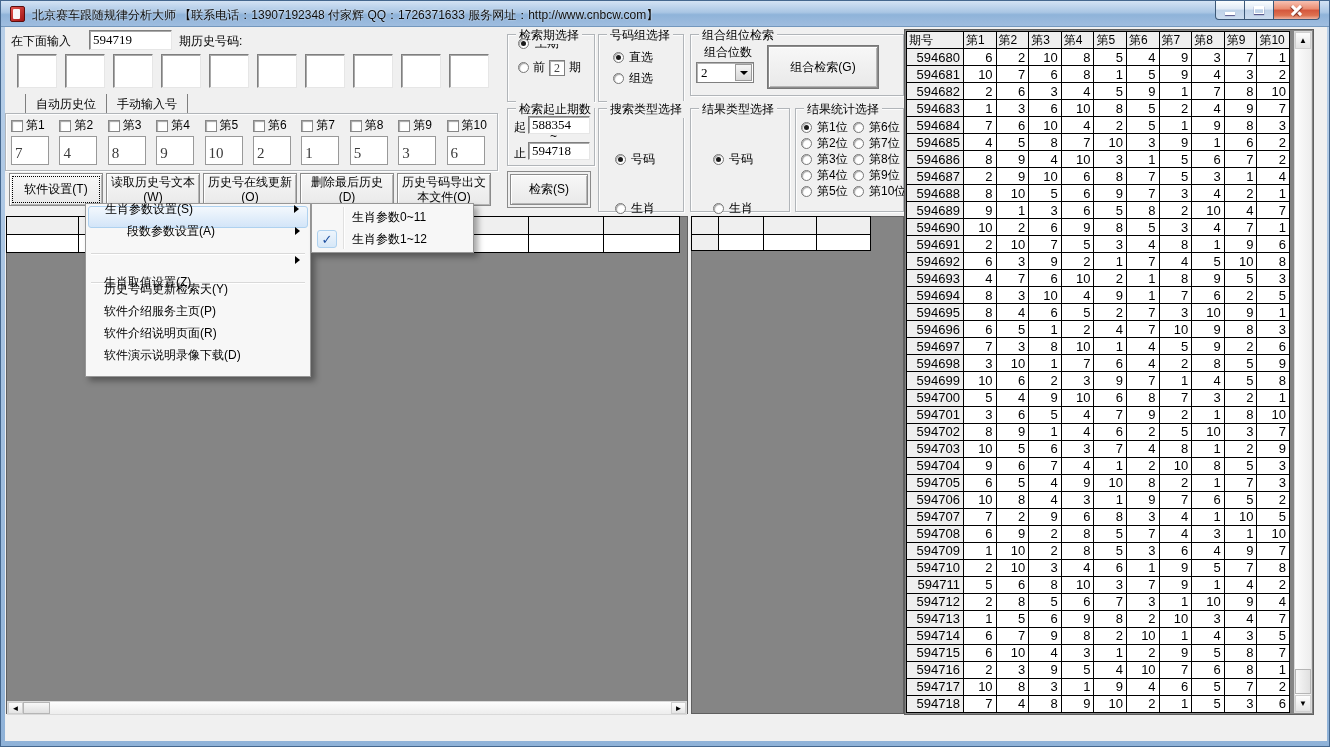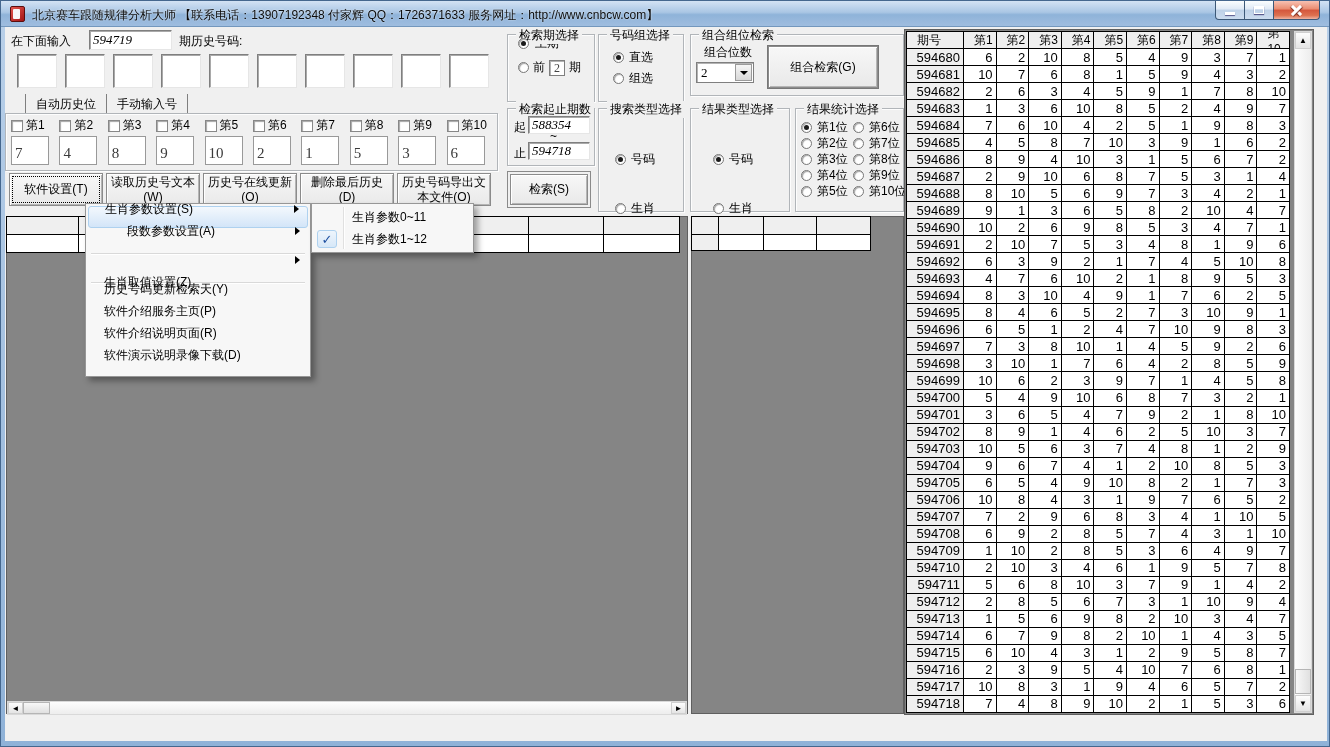--- a/index.html
+++ b/index.html
@@ -23,21 +23,21 @@
   .glyph-min { width:10px; height:3px; background:#fff; box-shadow:0 1px 1px #5a5a8c; margin-top:7px; }
   .glyph-max { width:10px; height:8px; border:1px solid #fff; border-top:3px solid #fff; box-shadow:0 1px 1px #5a5a8c; }
   .glyph-close { position:relative; width:11px; height:11px; }
   .glyph-close::before,.glyph-close::after { content:''; position:absolute; left:-1px; top:4px; width:13px; height:3px; background:#fff; box-shadow:0 1px 1px #7c2a1e; }
   .glyph-close::before { transform:rotate(45deg); } .glyph-close::after { transform:rotate(-45deg); }
 
   .client { position:absolute; left:4px; top:26px; width:1322px; height:714px; background:#f0f0f0; }
 
   .lbl { position:absolute; font-size:12px; color:#000; white-space:nowrap; }
   .tbox { position:absolute; background:#fff; border:1px solid #7f7f7f; border-right-color:#e6e6e6; border-bottom-color:#e6e6e6; box-shadow:inset 1px 1px 0 rgba(64,64,64,.45); font-size:13px; font-family:"Liberation Serif",serif; padding:1px 3px; color:#000; }
-  input.tbox { outline:none;font-style:italic; }
+  input.tbox { outline:none; }
 
   #digit-row { position:absolute; left:16px; top:53px; display:flex; gap:8px; }
   .digit-box { width:40px; height:34px; background:#fff; border:1px solid #7f7f7f; border-right-color:#e6e6e6; border-bottom-color:#e6e6e6; box-shadow:inset 1px 1px 0 rgba(64,64,64,.45); }
 
   #tab-row { position:absolute; left:24px; top:93px; display:flex; border-left:1px solid #7f7f7f; height:19px; }
   .tab { padding:2px 10px 0; border-right:1px solid #7f7f7f; font-size:12px; white-space:nowrap; }
 
   .gb { position:absolute; border:1px solid #b1b5b9; box-shadow:inset 1px 1px 0 #fdfdfd, 1px 1px 0 #fdfdfd; }
   .gb-title { position:absolute; top:-8px; left:8px; background:#f0f0f0; padding:0 3px; font-size:12px; white-space:nowrap; }
 
@@ -75,21 +75,21 @@
   .eg-cell { border:1px solid #000; margin-left:-1px; margin-top:-1px; background:#fff; }
   .eg-cell.hdr { background:#efefef; }
 
   #hscroll { position:absolute; left:6px; top:700px; width:680px; height:14px; background:linear-gradient(#fdfdfd,#ededed); border:1px solid #d9d9d9; z-index:6; }
   .hs-btn { position:absolute; top:0; width:15px; height:12px; display:flex; align-items:center; justify-content:center; font-family:"DejaVu Sans",sans-serif; font-size:8px; color:#000; background:linear-gradient(#fdfdfd,#e4e4e4); border:1px solid #cfcfcf; }
   #hs-left { left:0; } #hs-right { right:0; }
   #hs-thumb { position:absolute; left:15px; top:0; width:27px; height:12px; background:linear-gradient(#f8f8f8,#e0e0e0); border:1px solid #b5b5b5; }
 
   #history-table { position:absolute; left:905px; top:30px; width:384px; height:682px; display:grid; grid-template-columns:57px repeat(10,1fr); grid-auto-rows:1fr; background:#fff; border-left:1px solid #000; border-top:1px solid #000; font-family:"Liberation Serif",serif; font-size:13px; z-index:5; }
   .tc { border-right:1px solid #000; border-bottom:1px solid #000; display:flex; align-items:center; justify-content:flex-end; padding-right:3px; overflow:hidden; }
-  .tc.th { justify-content:flex-start; padding-left:10px; padding-right:0; background:#efefef; font-size:12px; }
+  .tc.th { justify-content:flex-start; padding-left:2px; padding-right:0; background:#efefef; font-size:12px; }
   .tc.tid { background:#efefef; }
 
   #vscroll { position:absolute; left:1293px; top:30px; width:18px; height:682px; background:linear-gradient(90deg,#fdfdfd,#ededed); border:1px solid #d9d9d9; z-index:6; }
   .vs-btn { position:absolute; left:0; width:16px; height:17px; display:flex; align-items:center; justify-content:center; font-family:"DejaVu Sans",sans-serif; font-size:8px; color:#000; background:linear-gradient(#fdfdfd,#e4e4e4); border:1px solid #cfcfcf; }
   #vs-up { top:0; } #vs-down { bottom:0; }
   #vs-thumb { position:absolute; left:0; bottom:18px; width:16px; height:25px; background:linear-gradient(90deg,#f8f8f8,#e0e0e0); border:1px solid #b5b5b5; }
 
   #menu { position:absolute; left:84px; top:202px; width:226px; background:#f7f7f7; border:1px solid #979797; box-shadow:4px 4px 6px rgba(0,0,0,.35); padding:2px; z-index:60; }
   .menu-item { height:22px; display:flex; align-items:center; padding:0 8px 16px 16px; font-size:12px; position:relative; }
   .menu-item .lab { flex:1; white-space:nowrap; }

